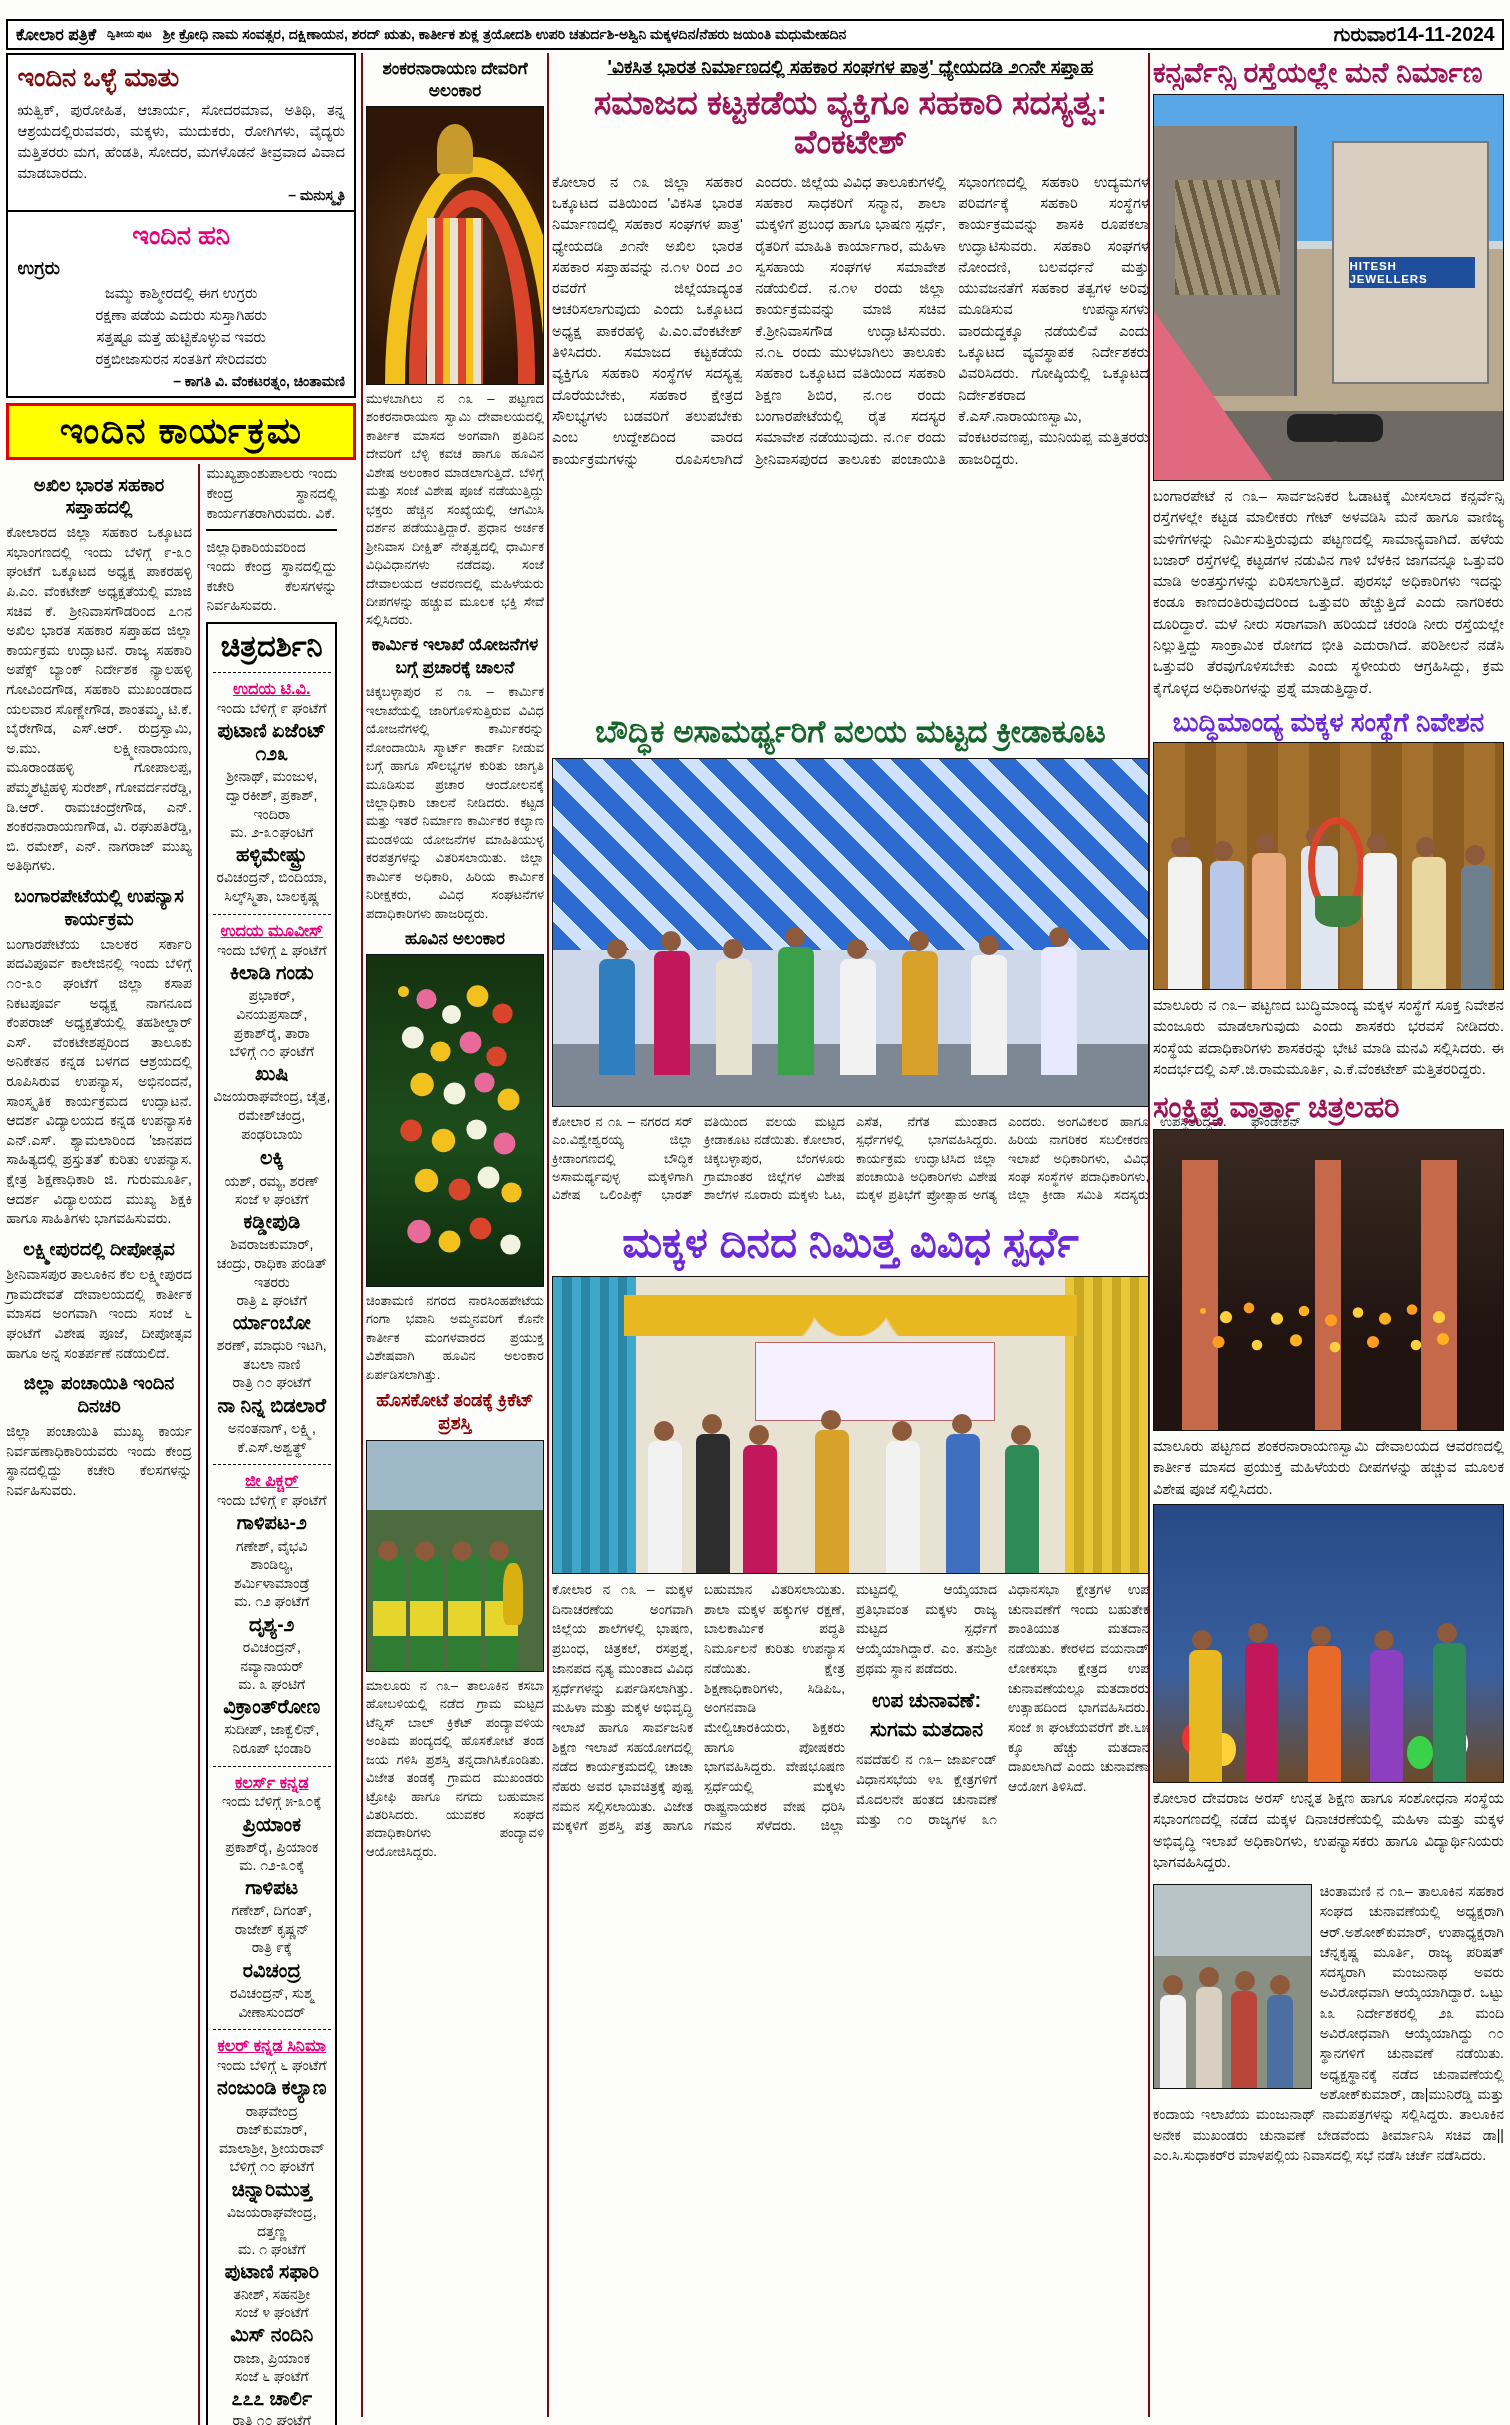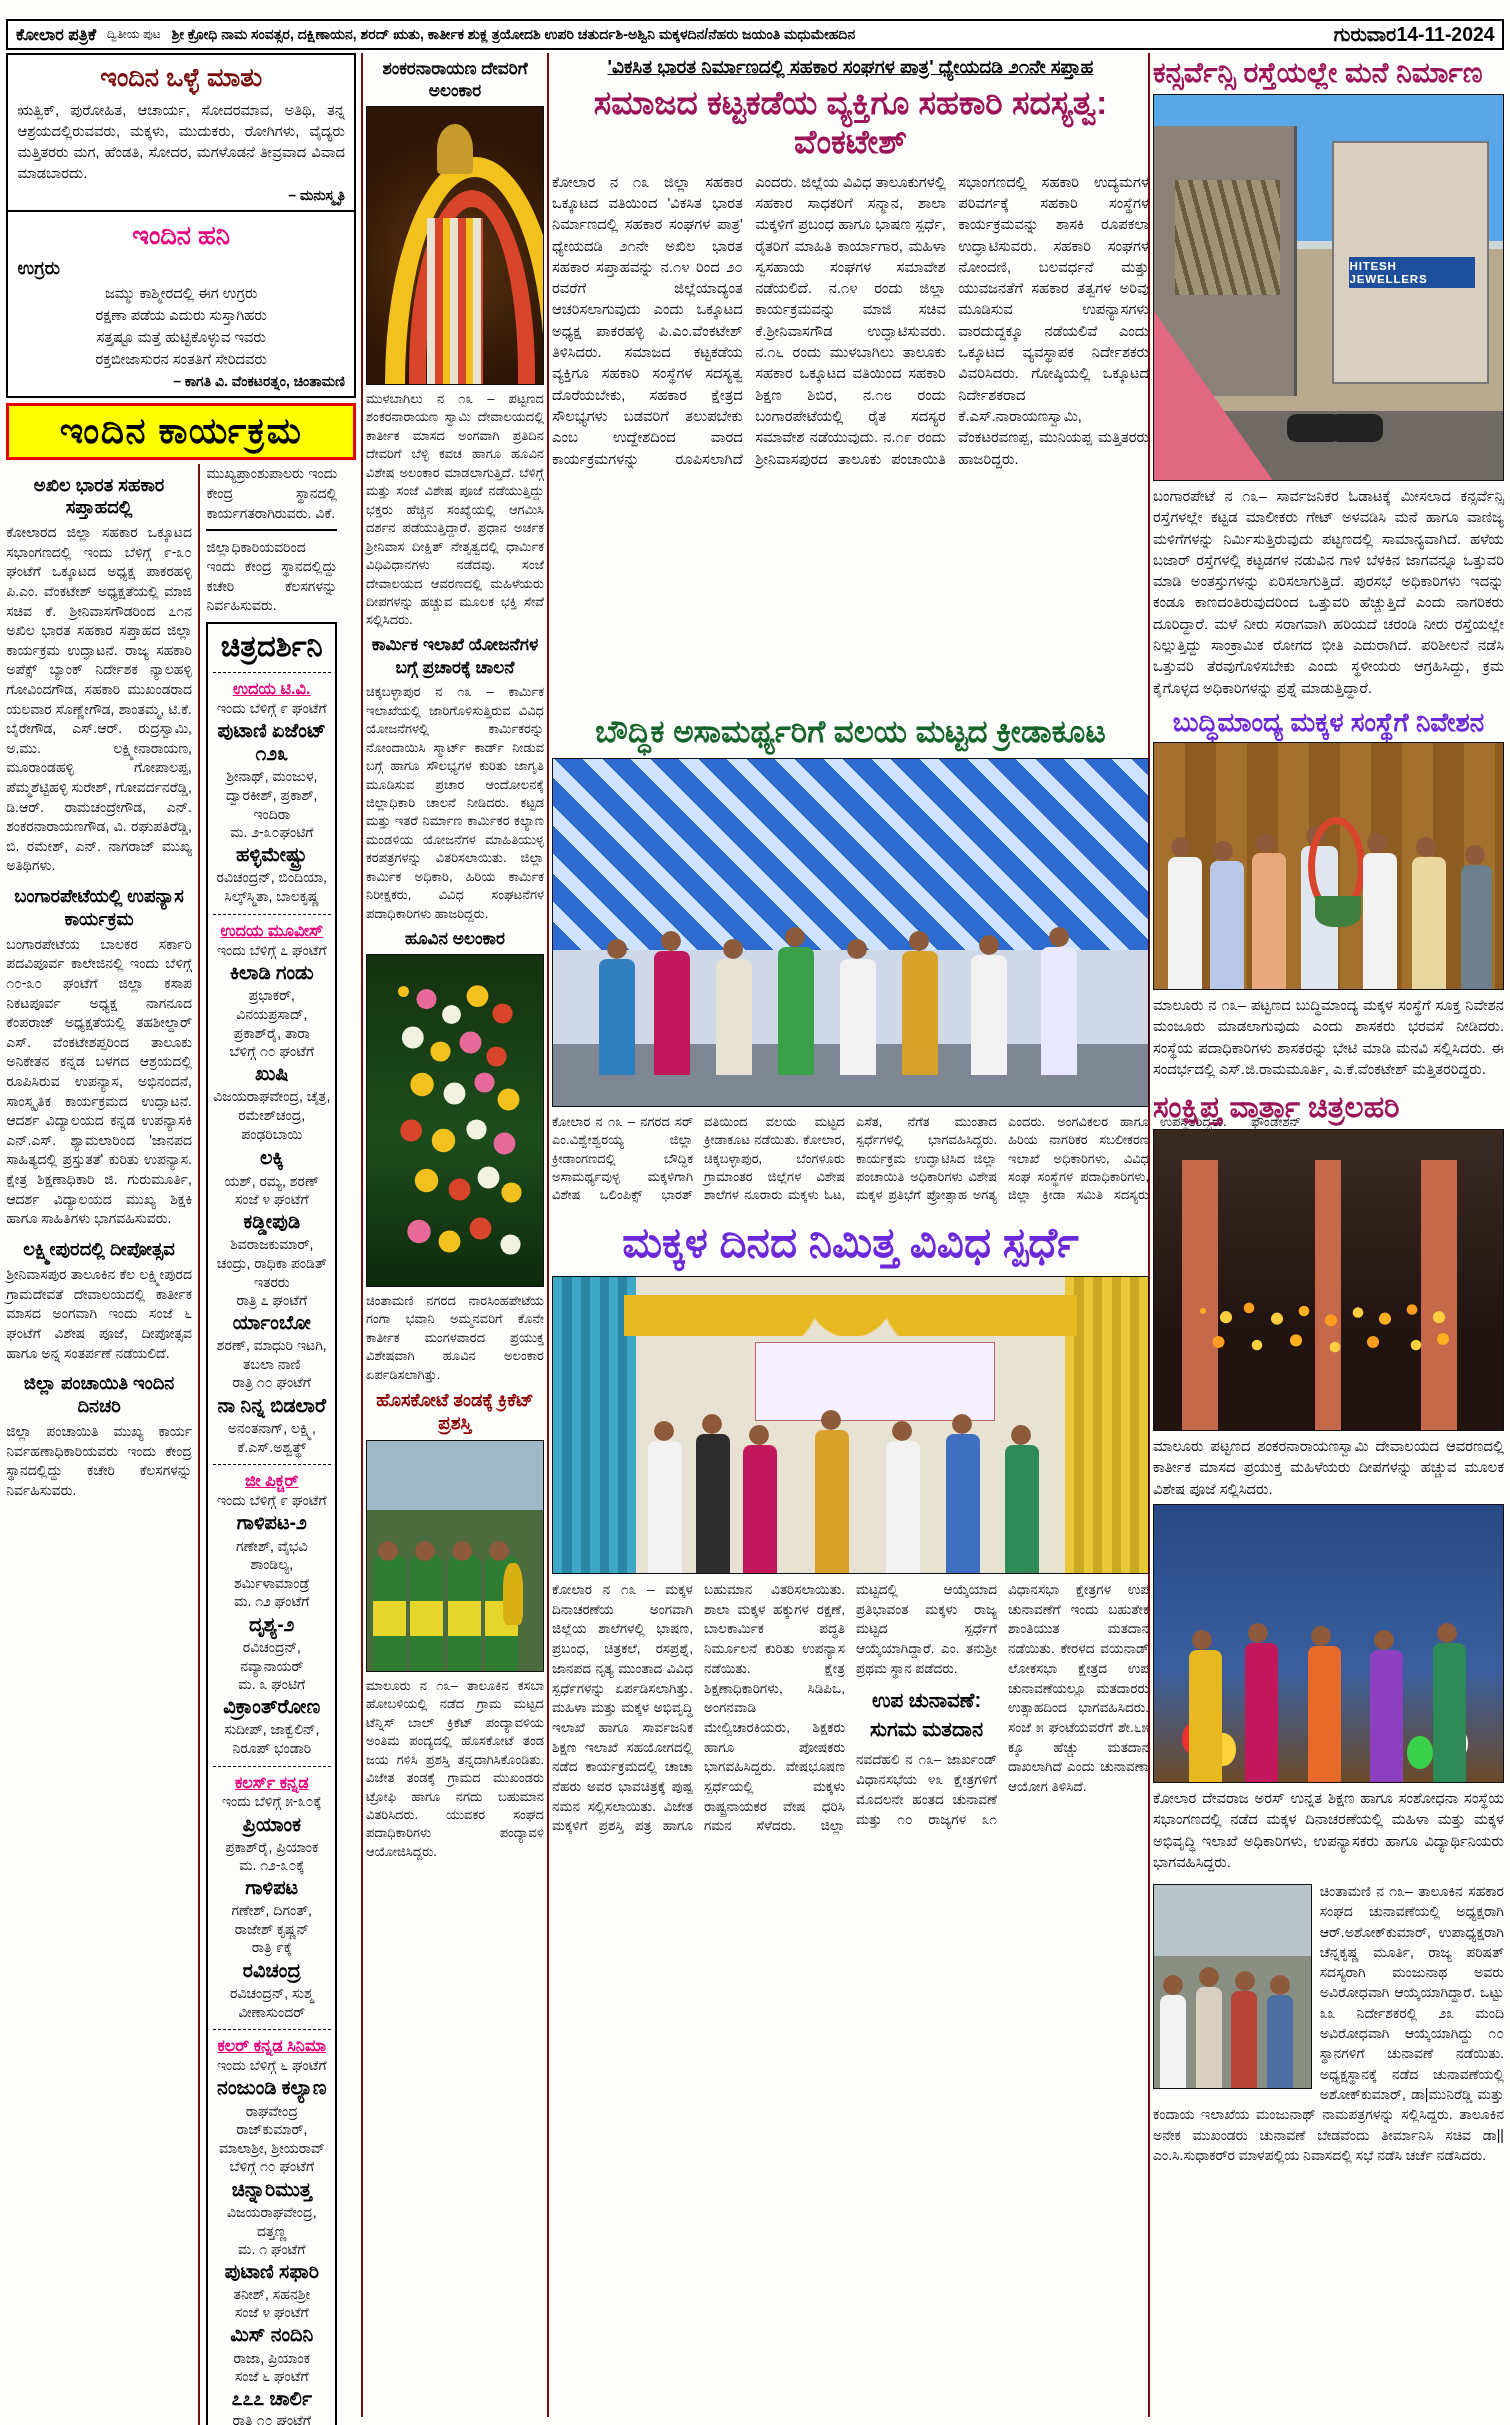--- a/index.html
+++ b/index.html
@@ -5,31 +5,31 @@
   html,body{margin:0;padding:0}
   body{width:1510px;height:2426px;position:relative;background:#fdfdfb;color:#000;
        font-family:"Liberation Sans",sans-serif;overflow:hidden}
   .jt{text-align:justify}
   p{margin:0 0 4.6px 0}
 
   
   #masthead{position:absolute;left:6.2px;top:18.6px;width:1498px;height:31px;border:2.3px solid #000;
             background:#fff;display:flex;align-items:center;gap:11px;padding:0 7.7px;box-sizing:border-box}
   #masthead .brand{font-weight:bold;font-size:16.3px;white-space:nowrap}
-  #masthead .edition{font-weight:normal;font-size:12px;white-space:nowrap}
+  #masthead .edition{font-weight:bold;font-size:10px;white-space:nowrap}
   #masthead .panchanga{flex:1;font-weight:bold;font-size:14px;white-space:nowrap;overflow:hidden}
   #masthead .daydate{font-weight:bold;font-size:19.4px;white-space:nowrap}
 
   
   .vrule{position:absolute;top:53px;height:2364px;border-left:2.3px double #7a0c0c}
 
   
   #zone-left{position:absolute;left:6.2px;top:53px;width:350px}
   .box{border:2.3px solid #000;background:#fff;padding:6.2px 9.3px;box-sizing:border-box}
-  .gw-title{color:#7a0c0c;font-size:25.6px;font-weight:bold;text-align:center;margin:1.5px 0 7.7px}
+  .gw-title{color:#7a0c0c;font-size:25.6px;font-weight:bold;margin:1.5px 0 7.7px}
   .gw-body{font-size:14.7px;line-height:1.42}
   .sig{text-align:right;font-weight:bold;font-size:14px;margin-top:3.1px}
   .hn-title{color:#e6007e;font-size:25.6px;font-weight:bold;text-align:center;margin:3.1px 0 6.2px}
   .hn-sub{font-size:18px;font-weight:bold;text-align:left;margin-bottom:3.1px}
   .hn-line{font-size:14.7px;text-align:center;line-height:1.5}
   #banner{margin-top:4.6px;background:#ffff00;border:3.1px solid #e60000;height:51px;display:flex;
           align-items:center;justify-content:center;font-size:36px;font-weight:bold;letter-spacing:1.5px}
   #events{display:flex;margin-top:4.6px}
   #events .colA{width:194px;padding-right:6.2px;border-right:2.3px double #7a0c0c;box-sizing:border-box}
   #events .colB{width:137px;padding-left:6.2px;box-sizing:border-box}

